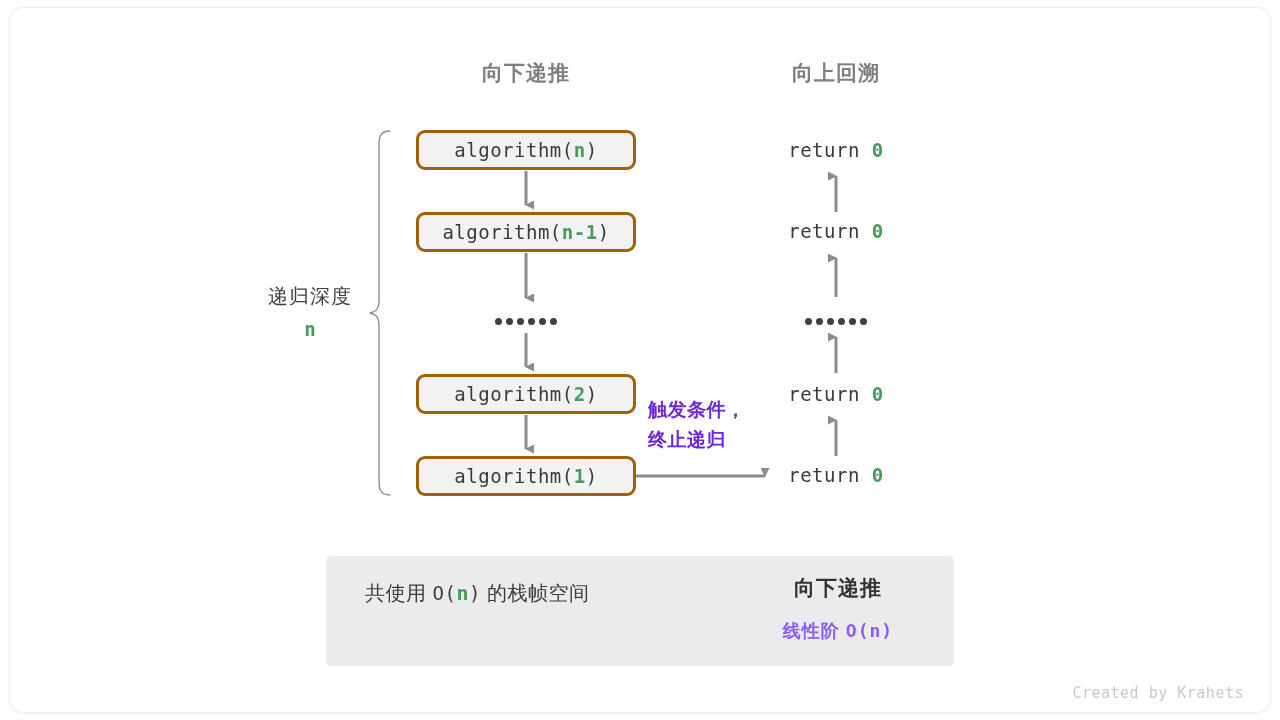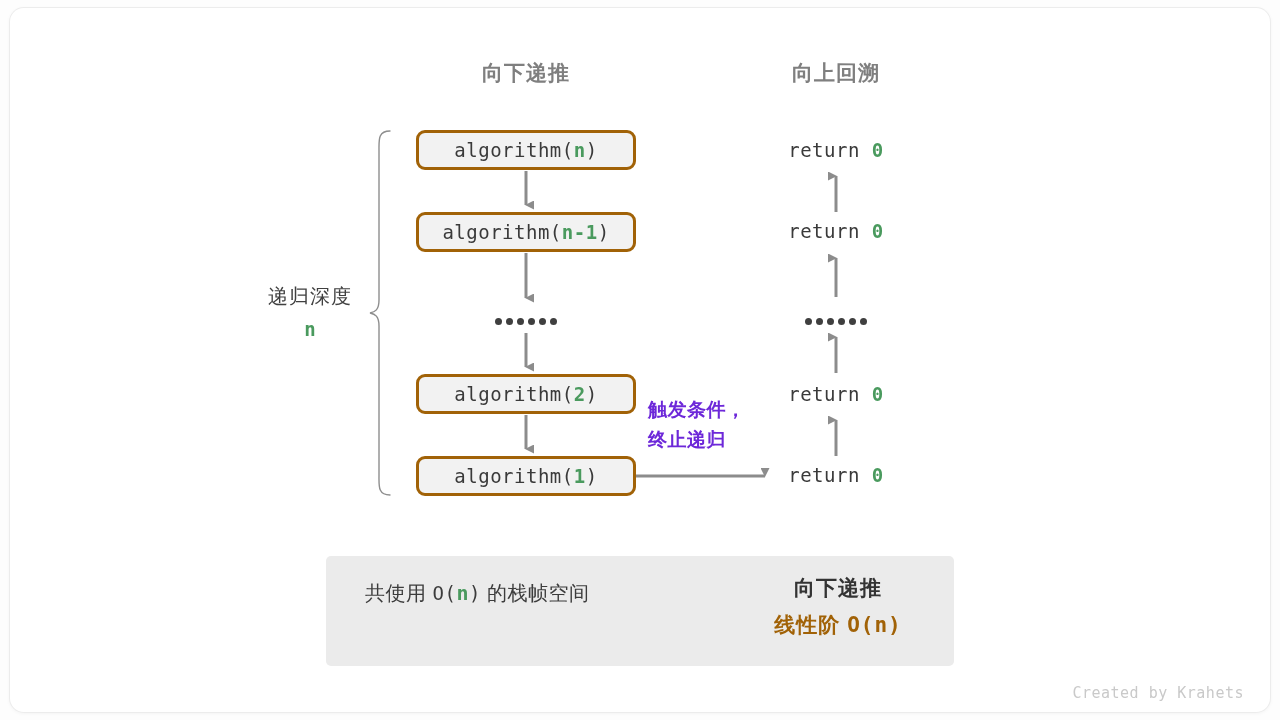--- a/index.html
+++ b/index.html
@@ -185,24 +185,24 @@
   }
   .panel-right .title {
     display: block;
     font-size: 21px;
     font-weight: bold;
     color: #333333;
     letter-spacing: 1px;
   }
   .panel-right .value {
     display: block;
-    margin-top: 9px;
-    font-size: 21px;
-    font-weight: bold;
-    color: #a16207;
+    margin-top: 17px;
+    font-size: 18px;
+    font-weight: bold;
+    color: #8b5cf6;
     letter-spacing: 1px;
   }
   .panel-right .value .mono {
     font-family: "DejaVu Sans Mono", "Liberation Mono", monospace;
   }
 
   
   .credit {
     position: absolute;
     right: 36px;

